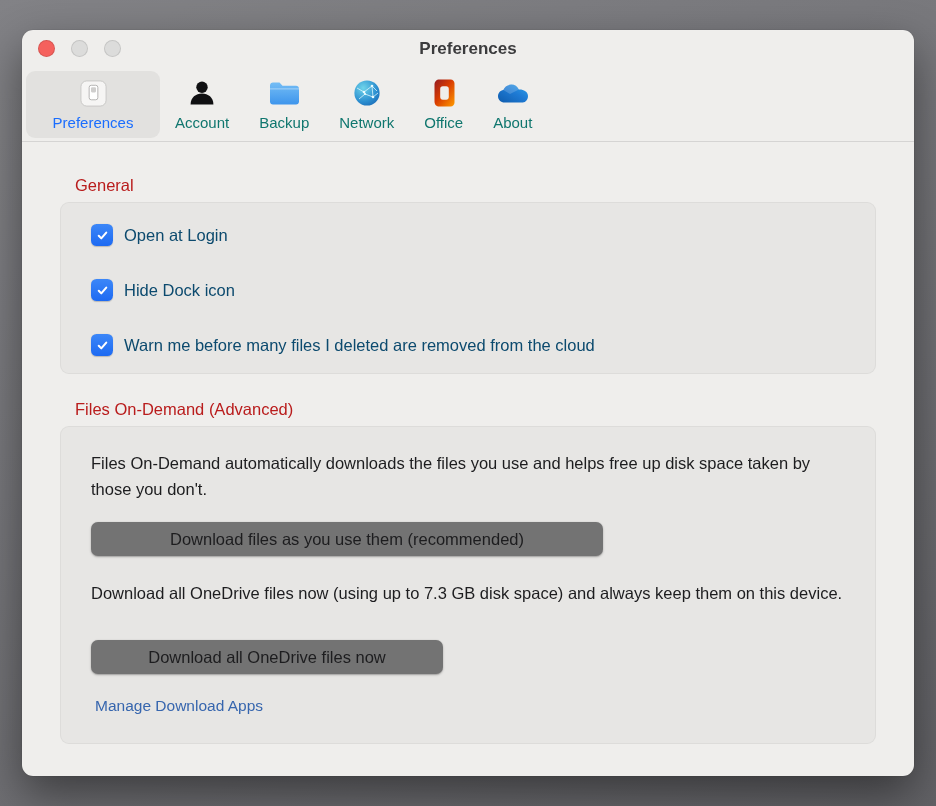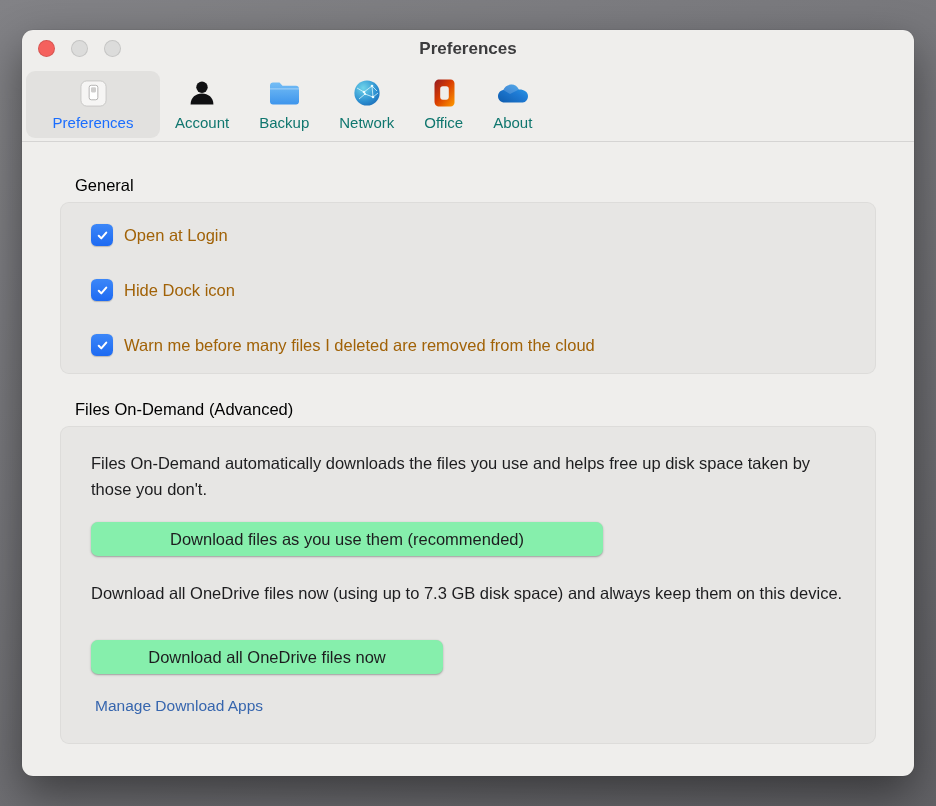--- a/index.html
+++ b/index.html
@@ -48,21 +48,21 @@
   .tab.tab-pref { width: 134px; }
 
   .tb-divider {
     position: absolute; left: 0; top: 111px; width: 100%; height: 1px;
     background: #d5d4d3;
   }
 
   
   .content { position: absolute; left: 0; top: 112px; width: 100%; }
   .section-title {
-    margin-left: 53px; font-size: 16.5px; color: #000000;
+    margin-left: 53px; font-size: 16.5px; color: #b91c1c;
   }
   .section-title.first { margin-top: 34px; }
   .section-title.second { margin-top: 26px; }
 
   .panel {
     margin: 7px 17px 0 38px;
     width: 816px;
     background: #e7e6e4;
     border: 1px solid rgba(0,0,0,0.045);
     border-radius: 9px;
@@ -71,28 +71,28 @@
   .panel.fod { height: 318px; padding: 23px 30px 0 30px; }
 
   .check-row { display: flex; align-items: center; height: 22px; margin-bottom: 33px; }
   .checkbox {
     width: 22px; height: 22px; border-radius: 5.5px;
     background: linear-gradient(180deg, #3c87f8 0%, #1d6af2 100%);
     box-shadow: 0 0.5px 1px rgba(0,0,0,0.2);
     display: flex; align-items: center; justify-content: center;
     flex: 0 0 auto;
   }
-  .check-row .clabel { margin-left: 11px; font-size: 16.5px; color: #a16207; }
+  .check-row .clabel { margin-left: 11px; font-size: 16.5px; color: #0c4a6e; }
 
   .para {
     font-size: 16.5px; line-height: 26px; color: #1d1d1f; max-width: 756px;
   }
   .mac-btn {
     display: flex; align-items: center; justify-content: center;
-    height: 34px; background: #86efac; border: none; border-radius: 7px;
+    height: 34px; background: #737373; border: none; border-radius: 7px;
     font-family: "Liberation Sans", "DejaVu Sans", sans-serif;
     font-size: 16.5px; color: #1d1d1f;
     box-shadow: 0 0.5px 1px rgba(0,0,0,0.12), 0 1px 2.5px rgba(0,0,0,0.22);
   }
   .btn1 { width: 512px; margin-top: 20px; }
   .btn2 { width: 352px; margin-top: 34px; }
   .para2 { margin-top: 24px; }
   .link {
     display: inline-block; margin: 23px 0 0 4px;
     font-size: 15.5px; font-weight: 500; color: #3766ae; cursor: pointer;

